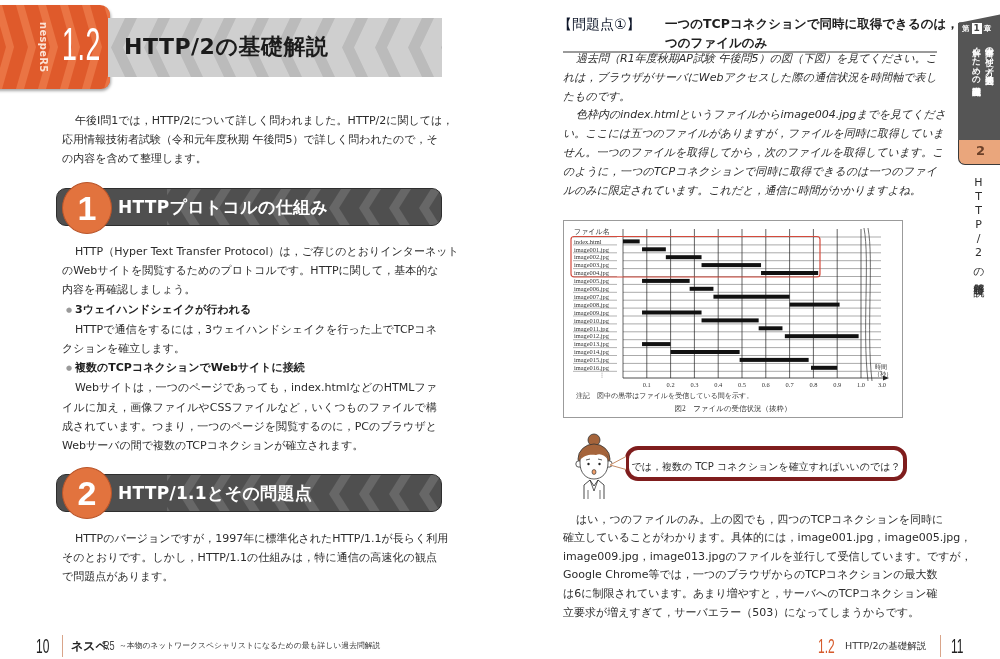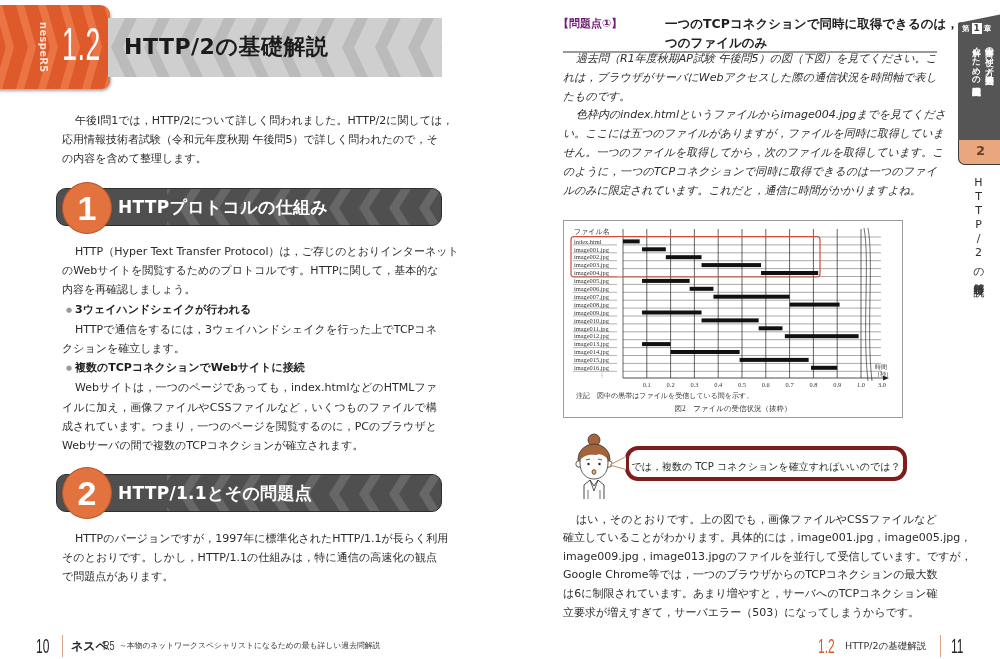--- a/index.html
+++ b/index.html
@@ -68,21 +68,21 @@
   .pg-div { width:1px; height:22px; background:#d9a58a; }
   .foot-book { font-size:12px; font-weight:bold; color:#222; line-height:16px; }
   .foot-ed { font-size:13px; color:#444; line-height:16px; transform:scaleX(0.7); transform-origin:left top;
              font-family:"Liberation Sans", sans-serif; }
   .foot-sub { font-size:7.8px; color:#333; line-height:12px; white-space:nowrap; }
   .foot-secnum { font-size:20px; line-height:22px; color:#d65b2c; font-family:"Liberation Sans", sans-serif;
                  transform:scaleX(0.6); transform-origin:left top; }
   .foot-sectitle { font-size:9.5px; color:#333; line-height:14px; white-space:nowrap; }
 
   
-  .prob-label { left:558px; top:15px; font-size:11px; font-weight:bold; color:#701a75; line-height:18px; white-space:nowrap; }
+  .prob-label { left:558px; top:15px; font-size:14px; font-weight:normal; color:#0f172a; line-height:18px; white-space:nowrap; }
   .prob-title { left:633px; top:15px; width:303px; font-size:12.5px; font-weight:bold; color:#1e1e1e; line-height:18.5px;margin-left:32px; }
   .prob-rule { left:563px; top:51px; width:374px; height:2px; background:#9a9a9a; }
 
   .figure-box { left:563px; top:220px; width:340px; height:198px; border:1.2px solid #9b9b9b; box-sizing:border-box; background:#fff; }
   .figure-box svg { position:absolute; left:-1px; top:-1px; }
 
   .bubble {
     left:625px; top:446px; width:282px; height:35px; box-sizing:border-box;
     border:4px solid #7f1d1d; border-radius:13px; background:#fff;
     font-size:10px; line-height:33px; text-align:center; color:#2b2b2b; white-space:nowrap;
@@ -341,21 +341,21 @@
   <line x1="16" y1="57" x2="16" y2="66" stroke="#333" stroke-width="0.7"></line>
   <line x1="28" y1="57" x2="28" y2="66" stroke="#333" stroke-width="0.7"></line>
 </svg>
 <div class="abs bubble">では，複数の TCP コネクションを確立すればいいのでは？</div>
 <svg class="abs bubble-tail" width="18" height="18">
   <polygon points="17,1 1,10 17,15" fill="#fff"></polygon>
   <polyline points="17,1.5 1,10 17,14.5" fill="none" stroke="#c68b64" stroke-width="1"></polyline>
 </svg>
 
 <div class="block" style="left:563px; top:510.7px; width:374px; line-height:18.6px;">
-  <span class="ln j ind">はい，そのとおりです。上の図でも，画像ファイルやCSSファイルなど</span>
+  <span class="ln j ind">はい，つのファイルのみ。上の図でも，四つのTCPコネクションを同時に</span>
   <span class="ln j">確立していることがわかります。具体的には，image001.jpg，image005.jpg，</span>
   <span class="ln j">image009.jpg，image013.jpgのファイルを並行して受信しています。ですが，</span>
   <span class="ln j">Google Chrome等では，一つのブラウザからのTCPコネクションの最大数</span>
   <span class="ln j">は6に制限されています。あまり増やすと，サーバへのTCPコネクション確</span>
   <span class="ln">立要求が増えすぎて，サーバエラー（503）になってしまうからです。</span>
 </div>
 
 <div class="abs foot-secnum" style="left:818px; top:635px;">1.2</div>
 <div class="abs foot-sectitle" style="left:845px; top:639px;">HTTP/2の基礎解説</div>
 <div class="abs pg-div" style="left:940px; top:635px;"></div>

